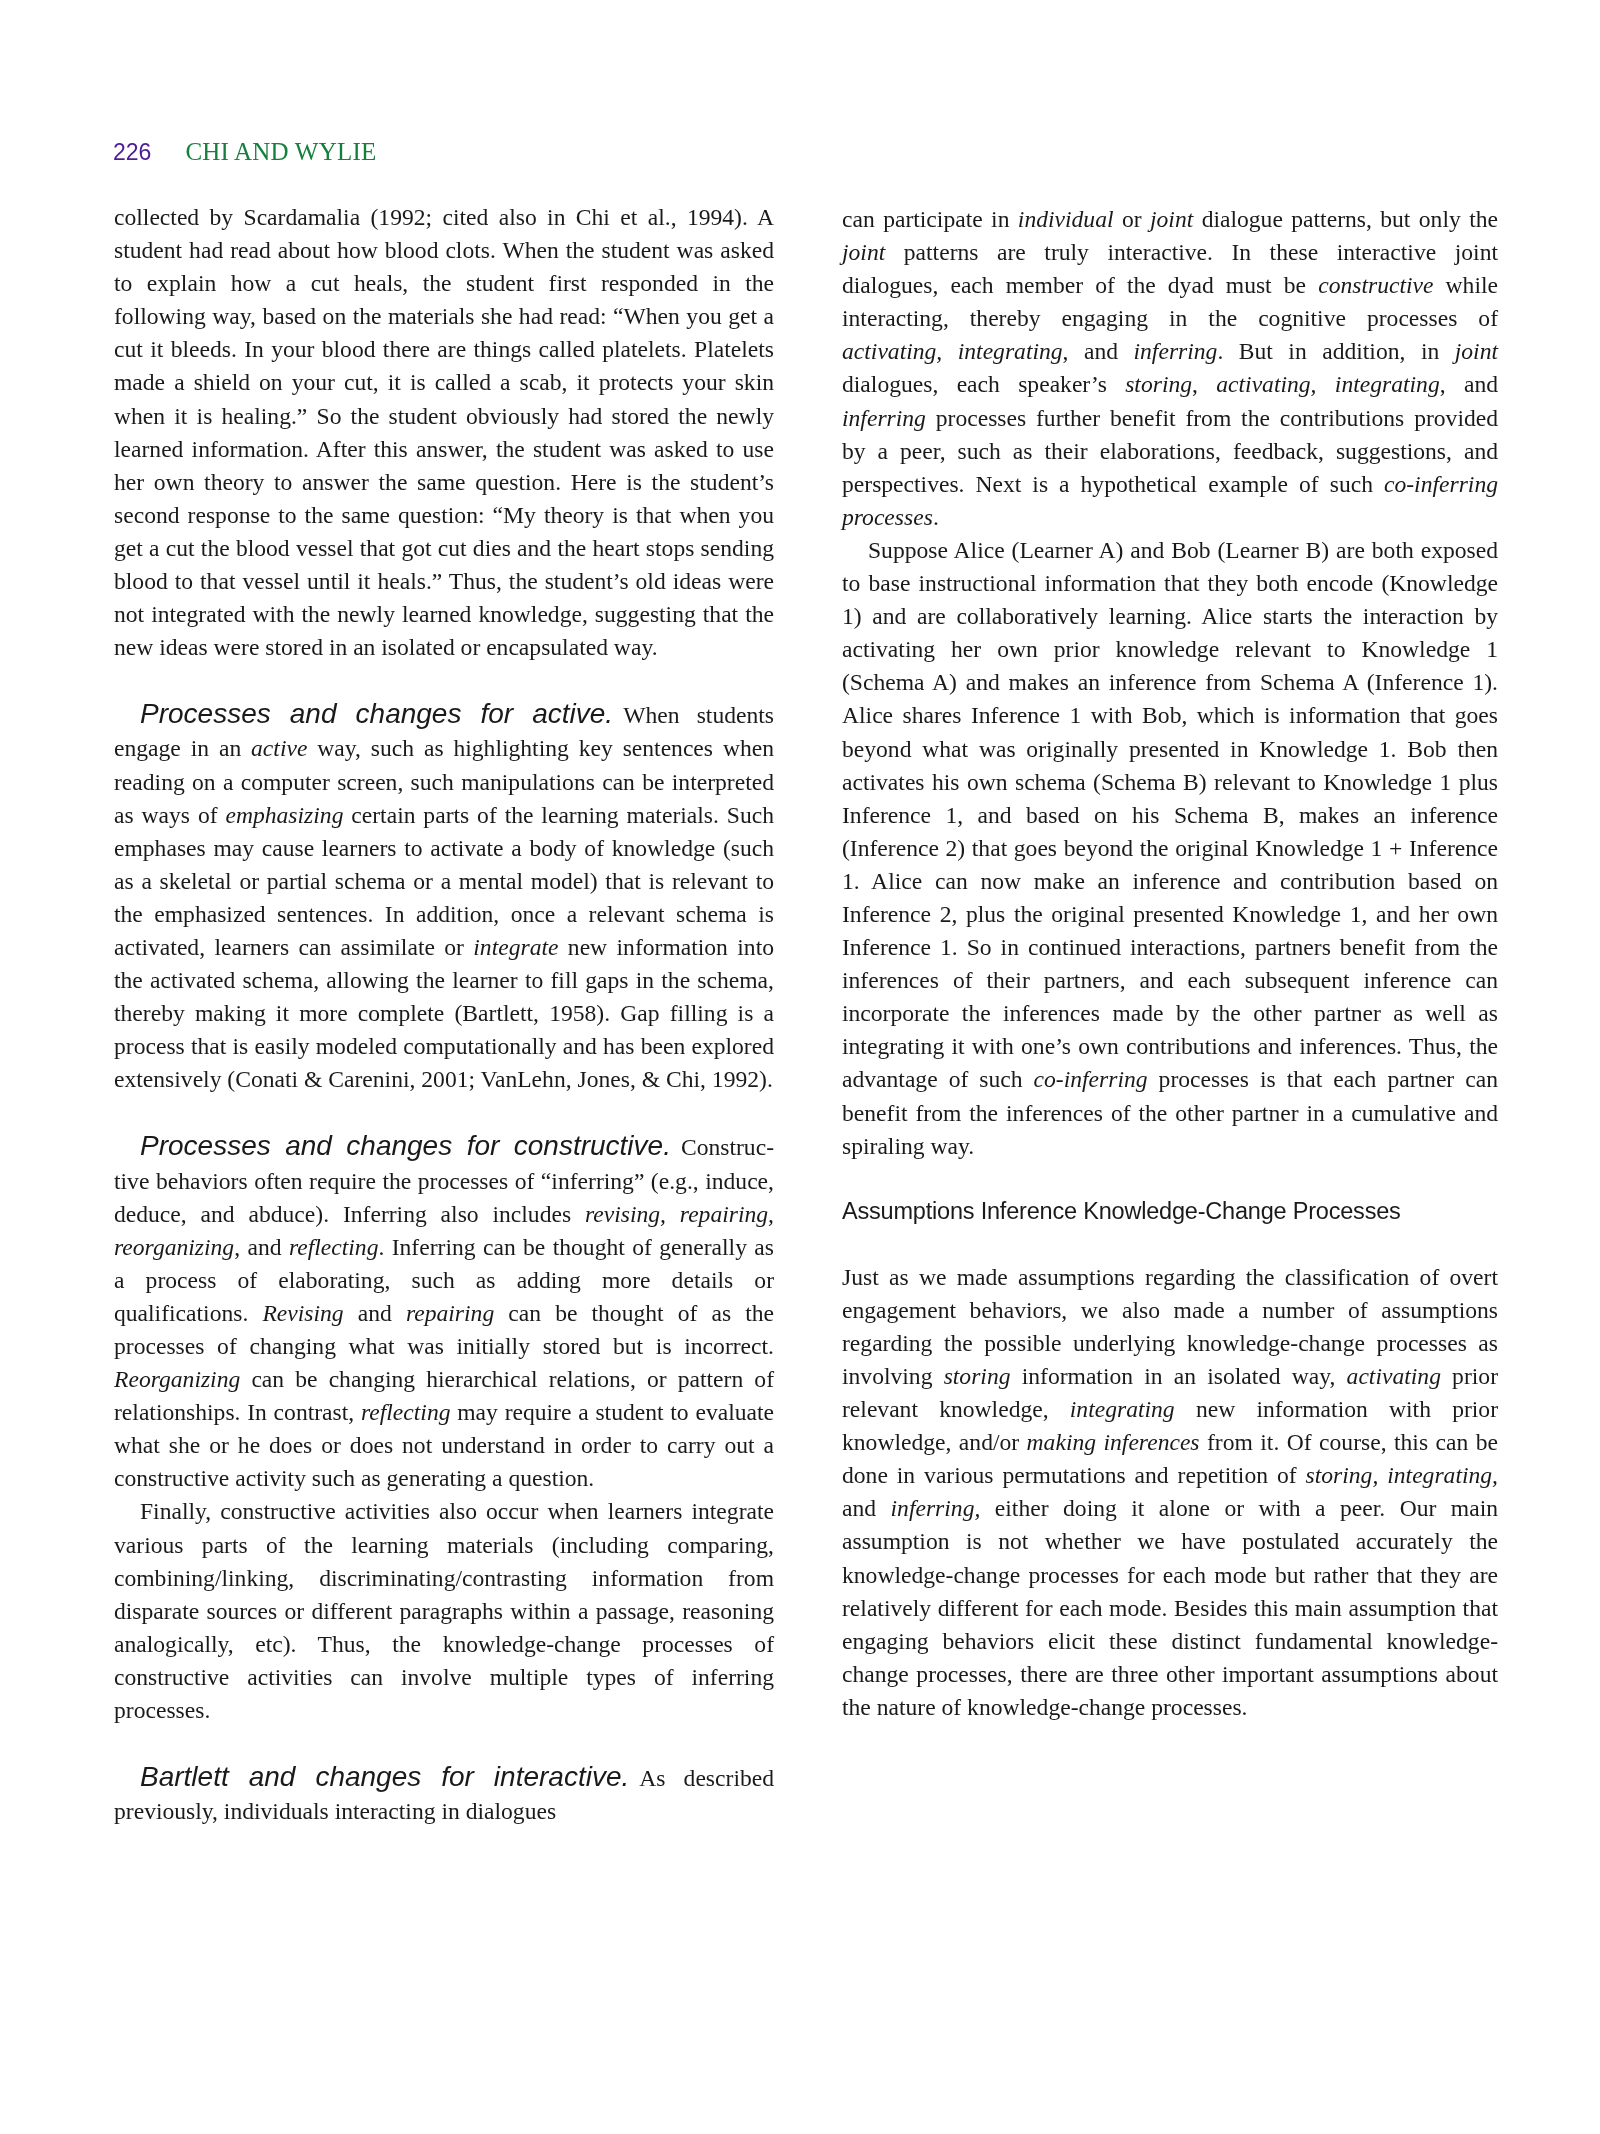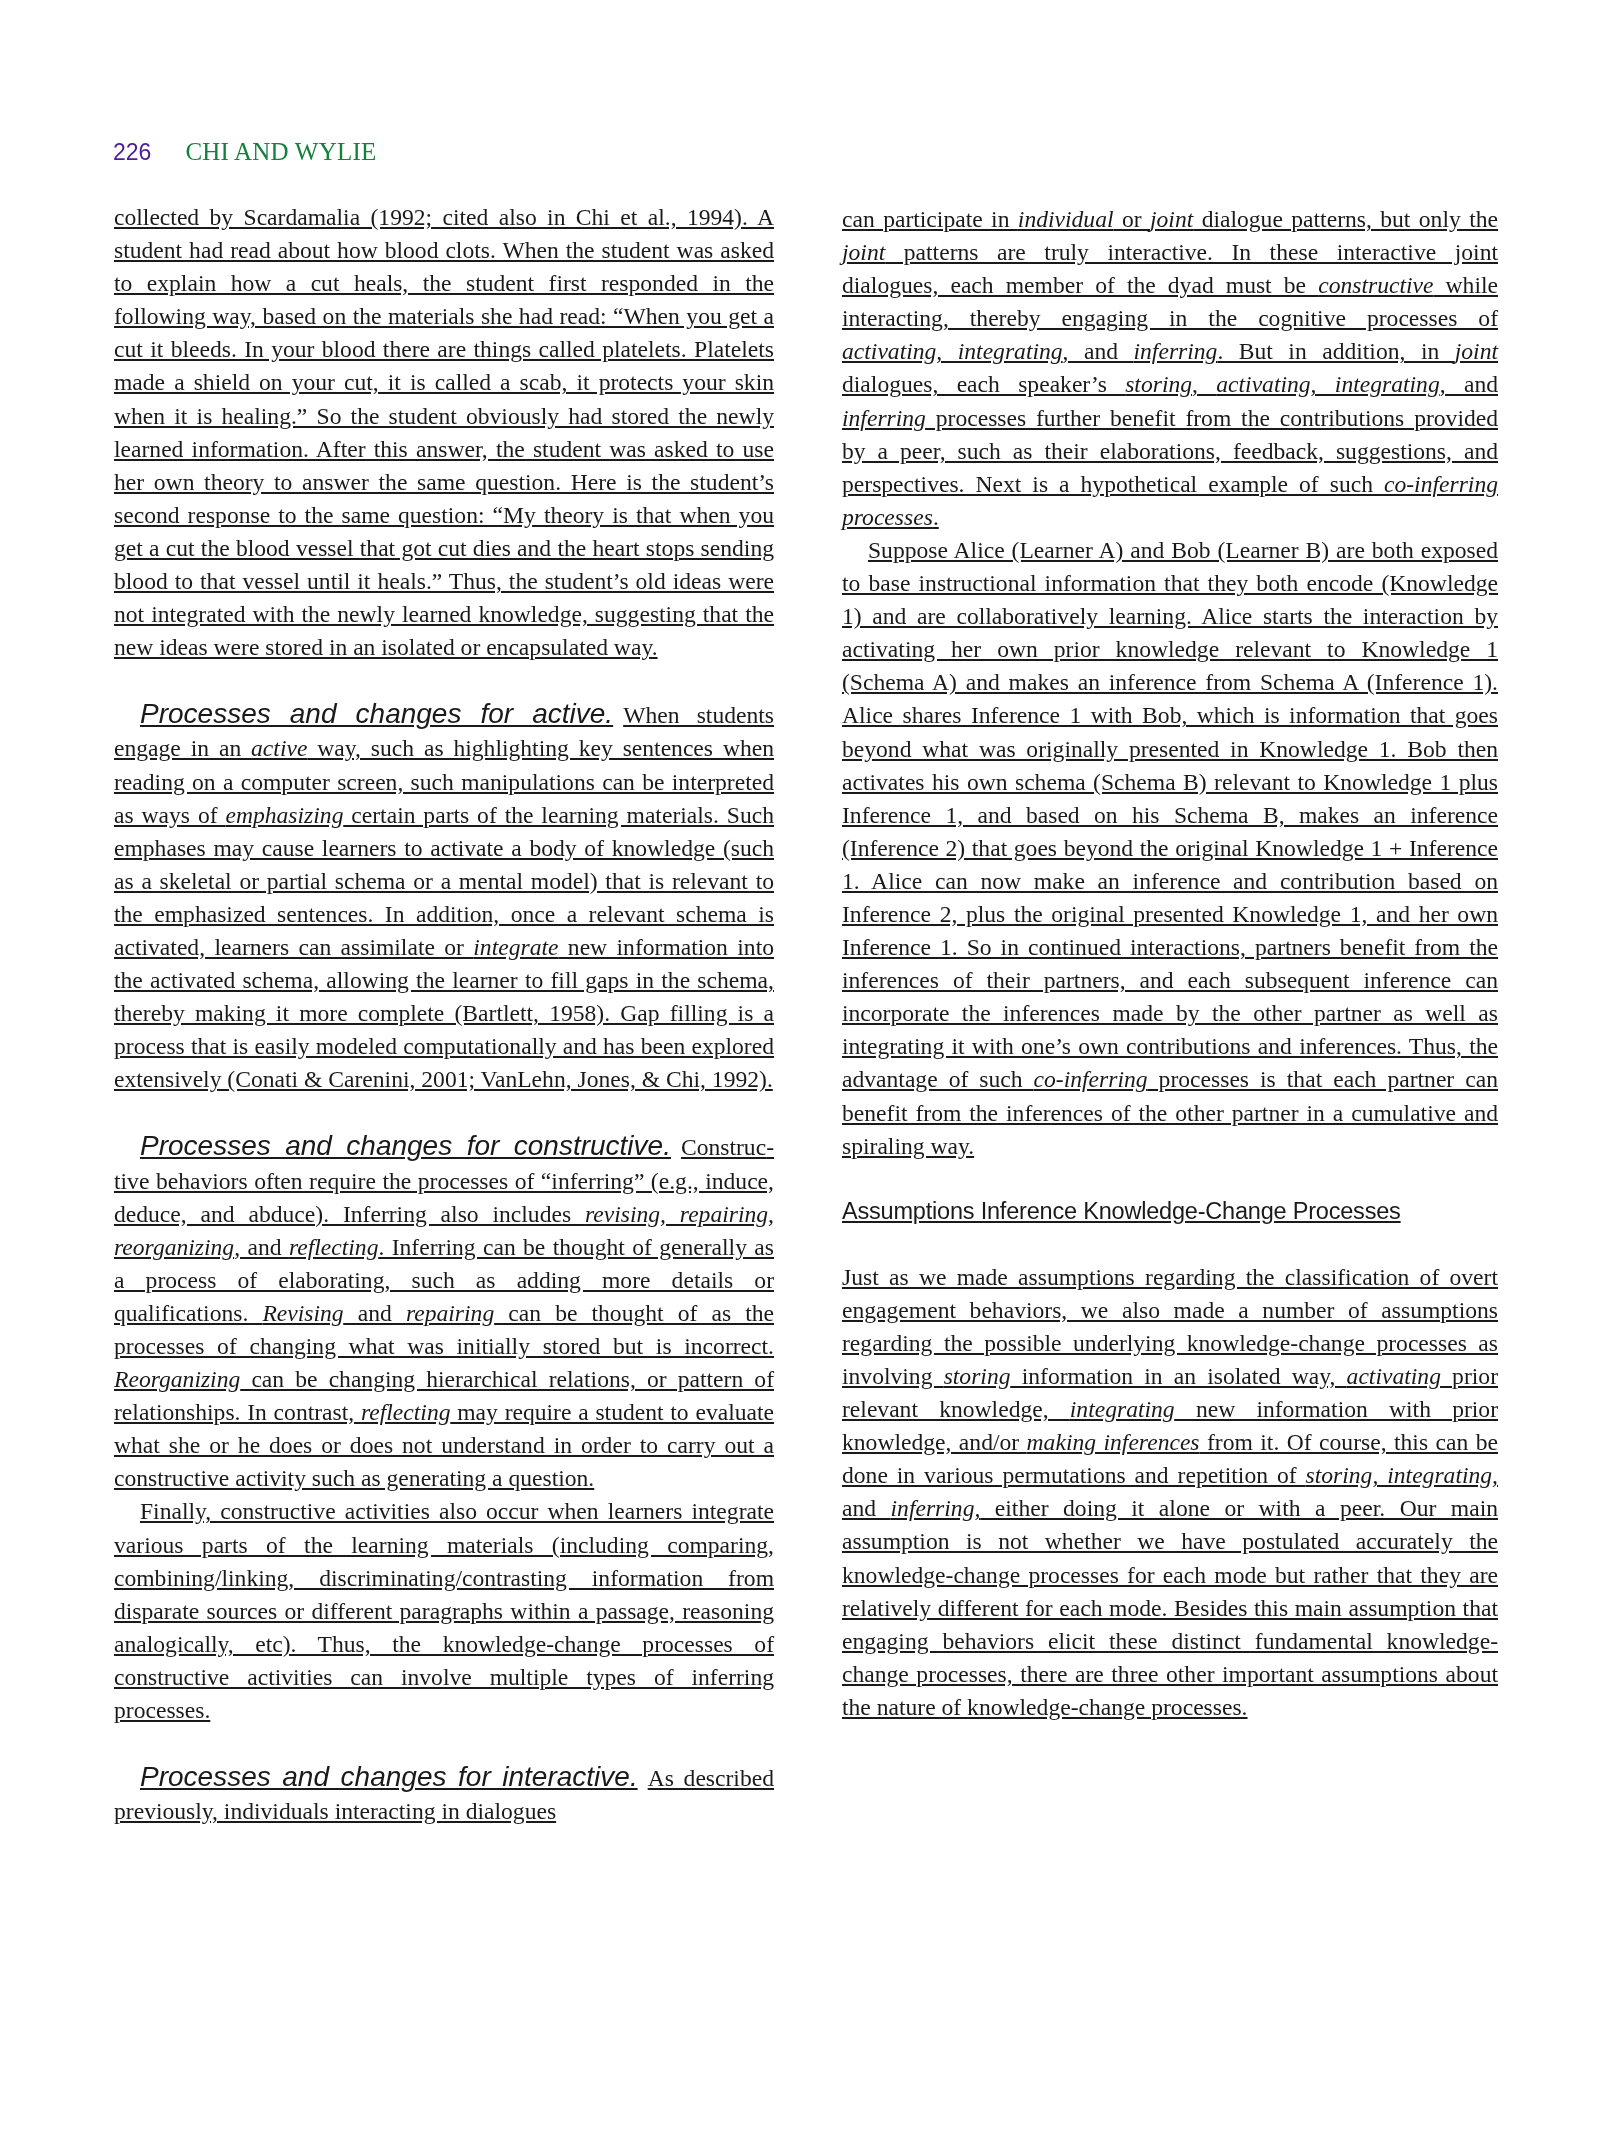--- a/index.html
+++ b/index.html
@@ -1,20 +1,20 @@
 <!DOCTYPE html>
 <html><head>
 <meta charset="utf-8">
 <style>
   html, body { margin: 0; padding: 0; background: #ffffff; }
   body { width: 1600px; height: 2134px; position: relative; overflow: hidden; color: #1a1a1a; }
   .running-head { position: absolute; left: 113px; top: 138px; height: 30px; display: flex; align-items: baseline; }
   .page-number { font-family: "Liberation Sans", sans-serif; font-size: 23px; color: #4c1d95; }
   .authors { font-family: "Liberation Serif", serif; font-size: 25px; margin-left: 34px; letter-spacing: 0.2px; color: #15803d; }
-  .column { position: absolute; top: 201px; width: 660px; font-family: "Liberation Serif", serif; font-size: 23.6px; line-height: 33.1px; text-align: justify; hyphens: manual; text-decoration: underline; }
+  .column { position: absolute; top: 201px; width: 660px; font-family: "Liberation Serif", serif; font-size: 23.6px; line-height: 33.1px; text-align: justify; hyphens: manual; }
   .col-left { left: 114px; }
   .col-right { left: 842px; width: 656px; top: 203px; }
   p { margin: 0; }
   p.indent { text-indent: 26px; }
   p.gap-before { margin-top: 33px; }
   .run-head { font-family: "Liberation Sans", sans-serif; font-style: italic; font-size: 28px; margin-right: 10px; }
   em { font-style: italic; }
   h2.section-heading { font-family: "Liberation Sans", sans-serif; font-weight: normal; font-size: 23.5px; margin: 32px 0 33px 0; line-height: 33px; text-align: left; letter-spacing: -0.2px; }
 </style>
 </head>
@@ -27,21 +27,21 @@
 
 <div class="column col-left">
   <p>collected by Scardamalia (1992; cited also in Chi et al., 1994). A student had read about how blood clots. When the student was asked to explain how a cut heals, the student first responded in the following way, based on the materials she had read: “When you get a cut it bleeds. In your blood there are things called platelets. Platelets made a shield on your cut, it is called a scab, it protects your skin when it is healing.” So the student obviously had stored the newly learned information. After this answer, the student was asked to use her own theory to answer the same question. Here is the student’s second response to the same question: “My the­ory is that when you get a cut the blood vessel that got cut dies and the heart stops sending blood to that vessel until it heals.” Thus, the student’s old ideas were not integrated with the newly learned knowledge, suggesting that the new ideas were stored in an isolated or encapsulated way.</p>
 
   <p class="indent gap-before"><span class="run-head">Processes and changes for active.</span><span>When students engage in an </span><em>active</em><span> way, such as highlighting key sentences when reading on a computer screen, such manipulations can be interpreted as ways of </span><em>emphasizing</em><span> certain parts of the learning materials. Such emphases may cause learners to activate a body of knowledge (such as a skeletal or par­tial schema or a mental model) that is relevant to the emphasized sentences. In addition, once a relevant schema is activated, learners can assimilate or </span><em>integrate</em><span> new infor­mation into the activated schema, allowing the learner to fill gaps in the schema, thereby making it more complete (Bartlett, 1958). Gap filling is a process that is easily mod­eled computationally and has been explored extensively (Conati &amp; Carenini, 2001; VanLehn, Jones, &amp; Chi, 1992).</span></p>
 
   <p class="indent gap-before"><span class="run-head">Processes and changes for constructive.</span><span>Construc­tive behaviors often require the processes of “inferring” (e.g., induce, deduce, and abduce). Inferring also includes </span><em>revising, repairing, reorganizing</em><span>, and </span><em>reflecting</em><span>. Inferring can be thought of generally as a process of elaborating, such as adding more details or qualifications. </span><em>Revising</em><span> and </span><em>repairing</em><span> can be thought of as the processes of changing what was initially stored but is incorrect. </span><em>Reorganizing</em><span> can be changing hierarchical relations, or pattern of relation­ships. In contrast, </span><em>reflecting</em><span> may require a student to evalu­ate what she or he does or does not understand in order to carry out a constructive activity such as generating a question.</span></p>
 
   <p class="indent">Finally, constructive activities also occur when learners integrate various parts of the learning materials (including comparing, combining/linking, discriminating/contrasting information from disparate sources or different paragraphs within a passage, reasoning analogically, etc). Thus, the knowledge-change processes of constructive activities can involve multiple types of inferring processes.</p>
 
-  <p class="indent gap-before"><span class="run-head">Processes and changes for interactive.</span><span>As described previously, individuals interacting in dialogues</span></p>
+  <p class="indent gap-before"><span class="run-head">Bartlett and changes for interactive.</span><span>As described previously, individuals interacting in dialogues</span></p>
 </div>
 
 <div class="column col-right">
   <p><span>can participate in </span><em>individual</em><span> or </span><em>joint</em><span> dialogue patterns, but only the </span><em>joint</em><span> patterns are truly interactive. In these interactive joint dialogues, each member of the dyad must be </span><em>constructive</em><span> while interacting, thereby engaging in the cognitive processes of </span><em>activating, integrating</em><span>, and </span><em>infer­ring</em><span>. But in addition, in </span><em>joint</em><span> dialogues, each speaker’s </span><em>stor­ing</em><span>, </span><em>activating, integrating</em><span>, and </span><em>inferring</em><span> processes further benefit from the contributions provided by a peer, such as their elaborations, feedback, suggestions, and perspectives. Next is a hypothetical example of such </span><em>co-inferring processes</em><span>.</span></p>
 
   <p class="indent"><span>Suppose Alice (Learner A) and Bob (Learner B) are both exposed to base instructional information that they both encode (Knowledge 1) and are collaboratively learning. Alice starts the interaction by activating her own prior knowledge relevant to Knowledge 1 (Schema A) and makes an inference from Schema A (Inference 1). Alice shares Inference 1 with Bob, which is information that goes beyond what was originally presented in Knowledge 1. Bob then activates his own schema (Schema B) relevant to Knowledge 1 plus Inference 1, and based on his Schema B, makes an inference (Inference 2) that goes beyond the orig­inal Knowledge 1 + Inference 1. Alice can now make an inference and contribution based on Inference 2, plus the original presented Knowledge 1, and her own Inference 1. So in continued interactions, partners benefit from the infer­ences of their partners, and each subsequent inference can incorporate the inferences made by the other partner as well as integrating it with one’s own contributions and inferences. Thus, the advantage of such </span><em>co-inferring</em><span> pro­cesses is that each partner can benefit from the inferences of the other partner in a cumulative and spiraling way.</span></p>
 
 
   <h2 class="section-heading">Assumptions Inference Knowledge-Change Processes</h2>
 

